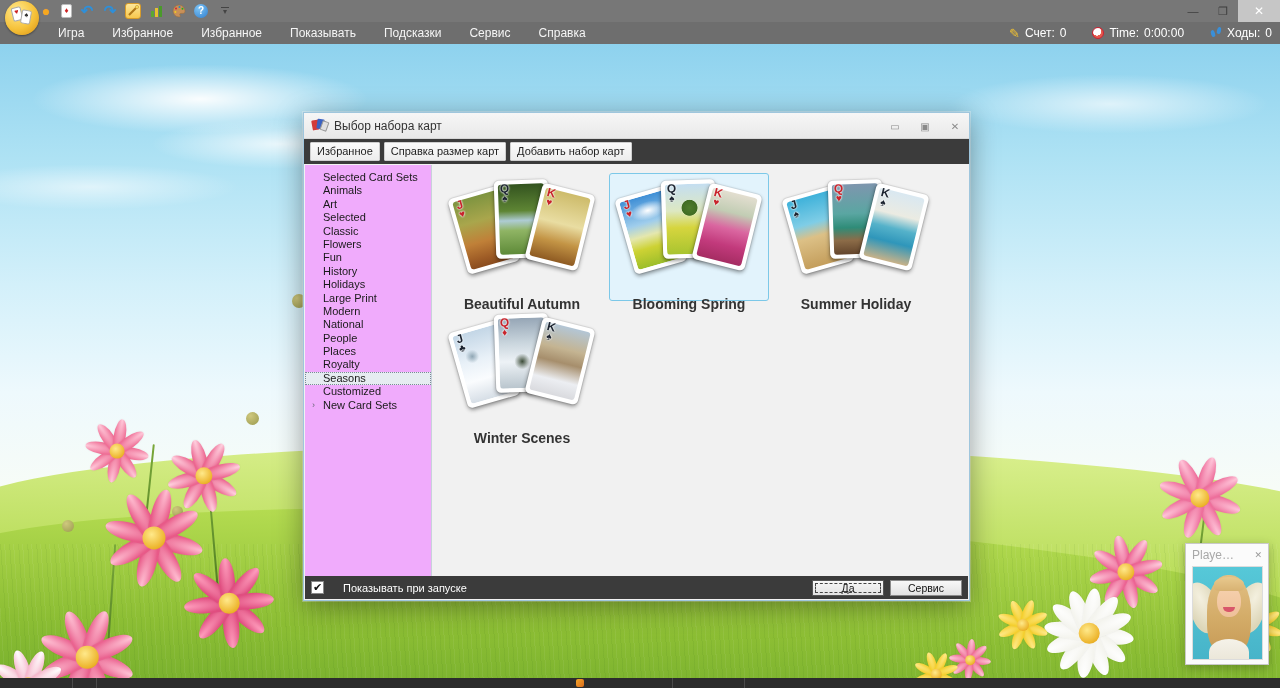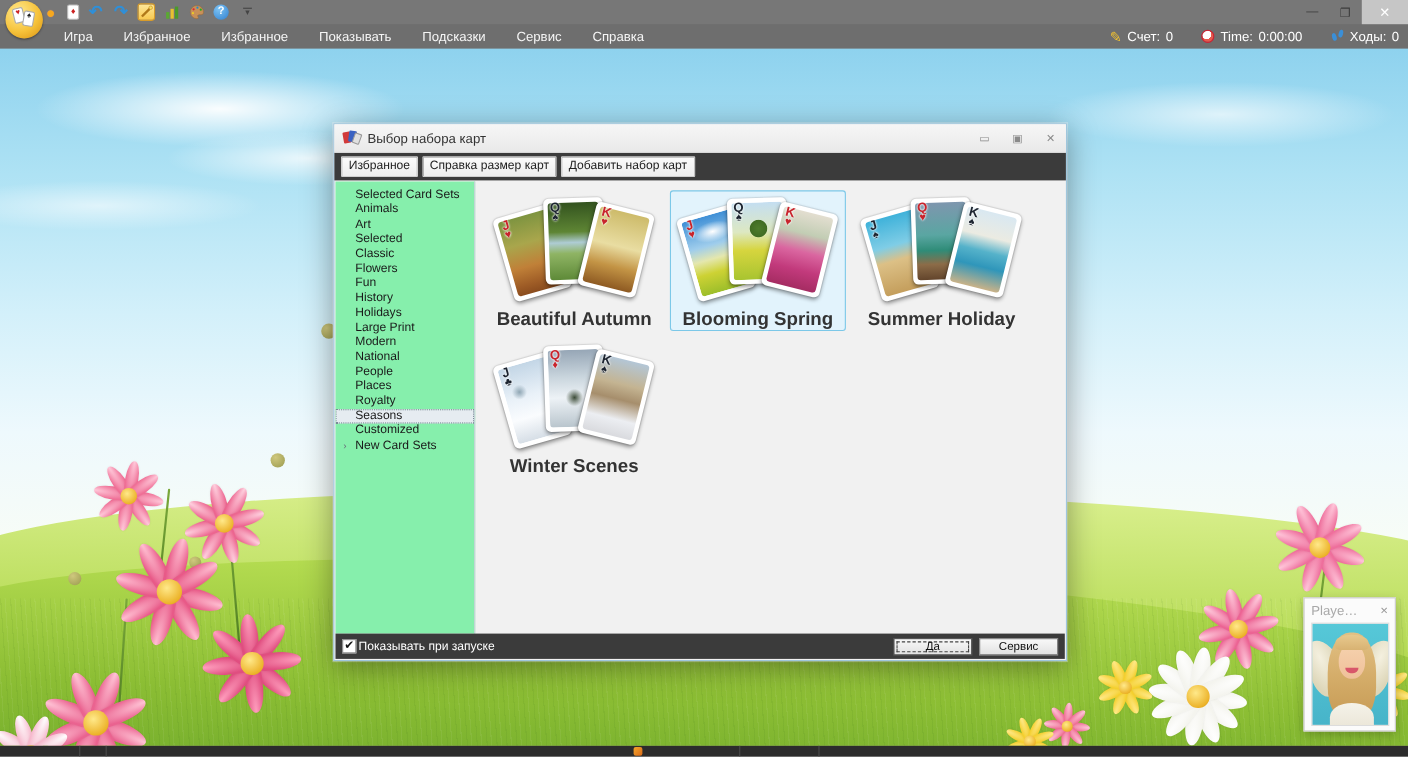--- a/index.html
+++ b/index.html
@@ -76,41 +76,41 @@
   .dlg-icon .i1 { left:0; top:1px; background:#d23a3a; transform:rotate(-10deg); }
   .dlg-icon .i2 { left:5px; top:0; background:#3a62c2; transform:rotate(8deg); }
   .dlg-icon .i3 { left:9px; top:2px; background:#e0e0e0; border:1px solid #999; transform:rotate(20deg); }
   .dlg-title { font-size:12px; color:#333; }
   .dlg-controls { position:absolute; right:6px; top:0; height:26px; display:flex; align-items:center; gap:14px; }
   .dlg-cbtn { color:#8a8a8a; font-size:10px; width:16px; text-align:center; }
   .dlg-toolbar { height:25px; background:#3b3b3b; display:flex; align-items:center; gap:4px; padding-left:6px; }
   .dlg-tb-btn { background:linear-gradient(#fbfbfb,#ededed); border:1px solid #cfcfcf; border-radius:1px;
     font-size:11px; color:#222; padding:2px 6px; line-height:13px; }
   .dlg-body { position:absolute; left:1px; top:52px; right:1px; bottom:24px; display:flex; background:#f1f1f1; }
-  .dlg-cats { width:127px; background:#86efac; border-right:1px solid #c8d2da; padding-top:6px; overflow:hidden; }
+  .dlg-cats { width:127px; background:#f0abfc; border-right:1px solid #c8d2da; padding-top:6px; overflow:hidden; }
   .cat-item { font-size:11px; color:#1a1a1a; padding:0 4px 0 18px; height:13.4px; line-height:13.4px;
     white-space:nowrap; position:relative; cursor:default; }
   .cat-item.focused { outline:1px dotted #7a8a96; outline-offset:-1px; background:#e6ecf1; }
   .cat-item .expand { position:absolute; left:7px; color:#667; font-size:9px; }
   .dlg-content { flex:1; padding:8px 10px; display:flex; flex-wrap:wrap; align-content:flex-start; gap:6px 7px; }
 
   .tile { width:160px; height:128px; border:1px solid transparent; border-radius:3px; position:relative; }
   .tile.selected { background:#e2f3fc; border:1px solid #7cc8e8; }
   .fan { position:relative; width:160px; height:104px; }
   .card { position:absolute; width:54px; height:78px; background:#fff; border-radius:5px;
     box-shadow:0 2px 4px rgba(0,0,0,.45), 0 0 0 1px rgba(0,0,0,.06); }
   .card .photo { position:absolute; left:4px; top:4px; right:4px; bottom:4px; border-radius:3px; overflow:hidden; }
   .card .corner { position:absolute; left:4px; top:4px; width:13px; text-align:center; line-height:.8;
     font-weight:bold; text-shadow:0 0 2px #fff, 0 0 2px #fff; }
   .card .rank { font-size:12px; }
   .card .suit { font-size:10px; }
   .card.c0 { left:14px; top:17px; transform:rotate(-16deg); z-index:1; }
   .card.c1 { left:52px; top:6px;  transform:rotate(-2deg);  z-index:2; }
   .card.c2 { left:90px; top:14px; transform:rotate(14deg);  z-index:3; }
-  .tile-label { text-align:center; font-size:17px; font-weight:bold; color:#333; margin-top:2px; }
+  .tile-label { text-align:center; font-size:14px; font-weight:bold; color:#333; margin-top:18px; }
 
   
   .ph-autumn-1 { background:linear-gradient(180deg,#7e9440 0%,#a9a64c 35%,#c08038 65%,#9e5c26 88%,#8a4c1e 100%); }
   .ph-autumn-2 { background:linear-gradient(180deg,#33531f 0%,#5e8534 38%,#aeccd4 52%,#8fb464 66%,#5e8a38 100%); }
   .ph-autumn-3 { background:linear-gradient(180deg,#cdbb6a 0%,#e9dda2 45%,#c39445 72%,#8e5a22 100%); }
   .ph-spring-1 { background:radial-gradient(ellipse 26px 13px at 55% 22%, #ffffff 0%, rgba(255,255,255,0) 70%),
                  linear-gradient(180deg,#3f8fd6 0%,#9fcdec 38%,#e4e7ae 56%,#cdd234 74%,#9cbe2a 100%); }
   .ph-spring-2 { background:radial-gradient(circle 13px at 52% 34%, #4e7c2c 0%, #416c24 58%, rgba(0,0,0,0) 64%),
                  linear-gradient(180deg,#c4def1 0%,#dde8c2 38%,#d6d53e 62%,#a8c430 100%); }
   .ph-spring-3 { background:linear-gradient(180deg,#e3ded0 0%,#c2cdb4 28%,#da66a0 52%,#c23a7c 76%,#a52c62 100%); }
@@ -121,21 +121,21 @@
                  linear-gradient(180deg,#c3d6e6 0%,#e9f1f8 42%,#fafcfe 70%,#d6dee6 100%); }
   .ph-winter-2 { background:radial-gradient(circle 12px at 50% 62%, #3c4c38 0%, rgba(0,0,0,0) 66%),
                  linear-gradient(180deg,#96a6b6 0%,#c9d5dd 35%,#edf2f6 62%,#b9c5cd 100%); }
   .ph-winter-3 { background:linear-gradient(180deg,#b3c6d6 0%,#c4b492 32%,#a68e6c 52%,#eceef2 78%,#d9dade 100%); }
 
   
   .dlg-footer { position:absolute; left:1px; right:1px; bottom:1px; height:23px; background:#3b3b3b;
     display:flex; align-items:center; padding:0 6px; }
   .checkbox { width:13px; height:13px; background:#fff; border:1px solid #888;
     display:flex; align-items:center; justify-content:center; font-size:11px; color:#111; line-height:13px; }
-  .chk-label { color:#fff; font-size:11px; margin-left:2px; }
+  .chk-label { color:#fff; font-size:11px; margin-left:19px; }
   .footer-btns { margin-left:auto; display:flex; gap:6px; }
   .dlg-btn { width:72px; height:16px; background:linear-gradient(#f8f8f8,#e2e2e2); border:1px solid #8a8a8a;
     font-size:10.5px; color:#111; line-height:14px; text-align:center; }
   .dlg-btn.default { outline:1px dashed #444; outline-offset:-4px; border-color:#555; }
 
   
   .player-win { position:absolute; left:1185px; top:543px; width:84px; height:122px; background:#fbfbfb;
     border:1px solid #c9c9c9; box-shadow:0 3px 10px rgba(0,0,0,.25); z-index:60; }
   .pw-title { height:21px; display:flex; align-items:center; padding:0 6px; }
   .pw-title-text { color:#a8a8a8; font-size:12px; }

